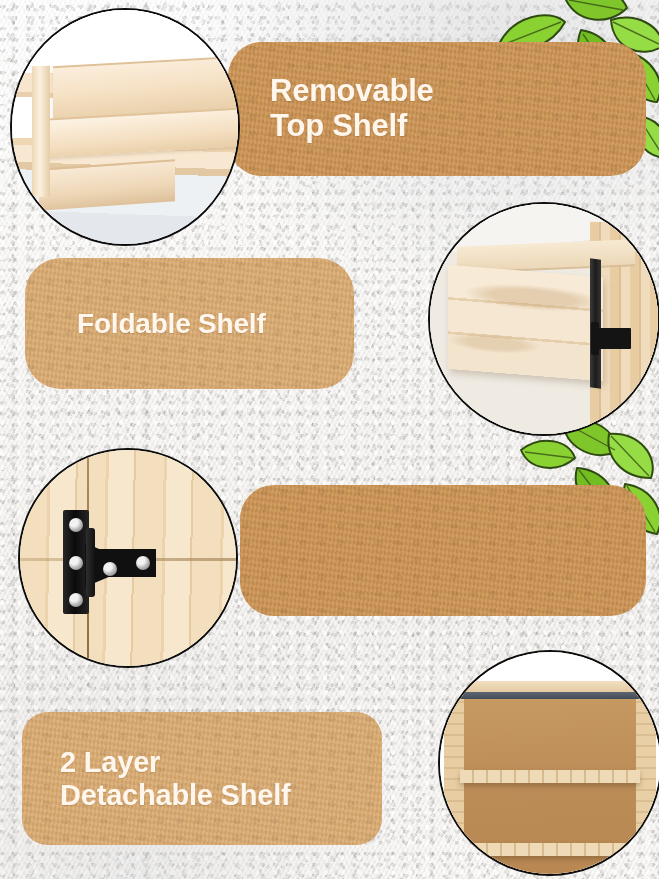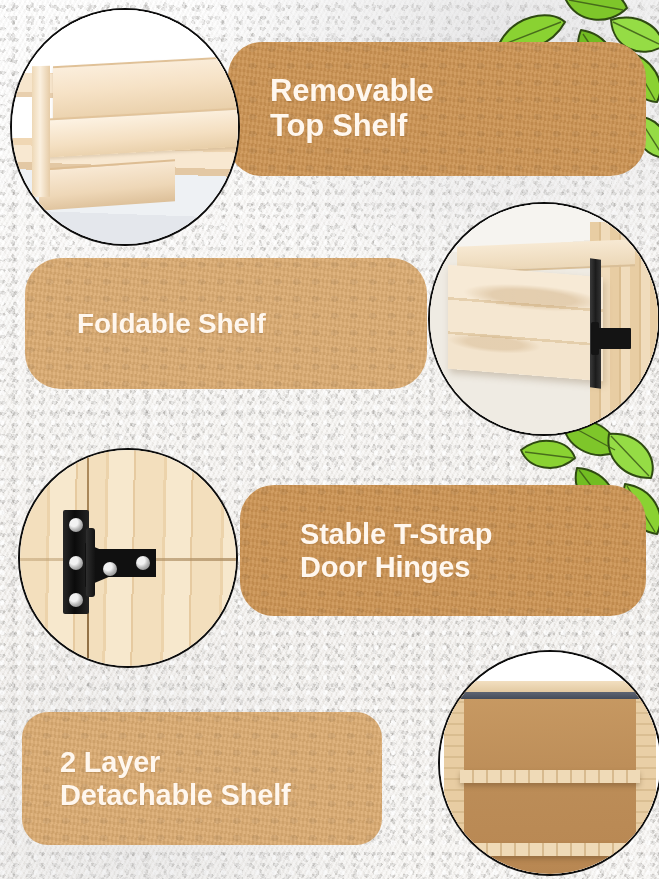--- a/index.html
+++ b/index.html
@@ -81,21 +81,21 @@
   
   #band-1{
     left:228px;top:42px;width:418px;height:134px;
     background:#cd9453;
     border-radius:34px 36px 36px 34px;
   }
   #band-1 .band-text{font-size:31px;margin-left:42px;}
 
   
   #band-2{
-    left:25px;top:258px;width:402px;height:131px;
+    left:25px;top:258px;width:329px;height:131px;
     background:#dcac72;
     border-radius:36px;
   }
   #band-2 .band-text{font-size:28px;margin-left:52px;}
 
   
   #band-3{
     left:240px;top:485px;width:406px;height:131px;
     background:#cd9453;
     border-radius:34px 36px 36px 34px;
@@ -368,22 +368,20 @@
     <div class="panel">
       <div class="grain"></div>
     </div>
     <div class="bracket"></div>
     <div class="hinge"></div>
     <div class="hingepin"></div>
   </div>
 
   <div class="band" id="band-3">
     <div class="band-inner"></div>
-    <div class="band-text">Stable T-Strap
-Door Hinges</div>
   </div>
 
   <div class="photo" id="photo-3">
     <div class="ph-layer"></div>
     <div class="seam"></div>
     <div class="seam2"></div>
     <div class="hplate"></div>
     <div class="hstrap"></div>
     <div class="hstrap-b"></div>
     <div class="hpin"></div>

